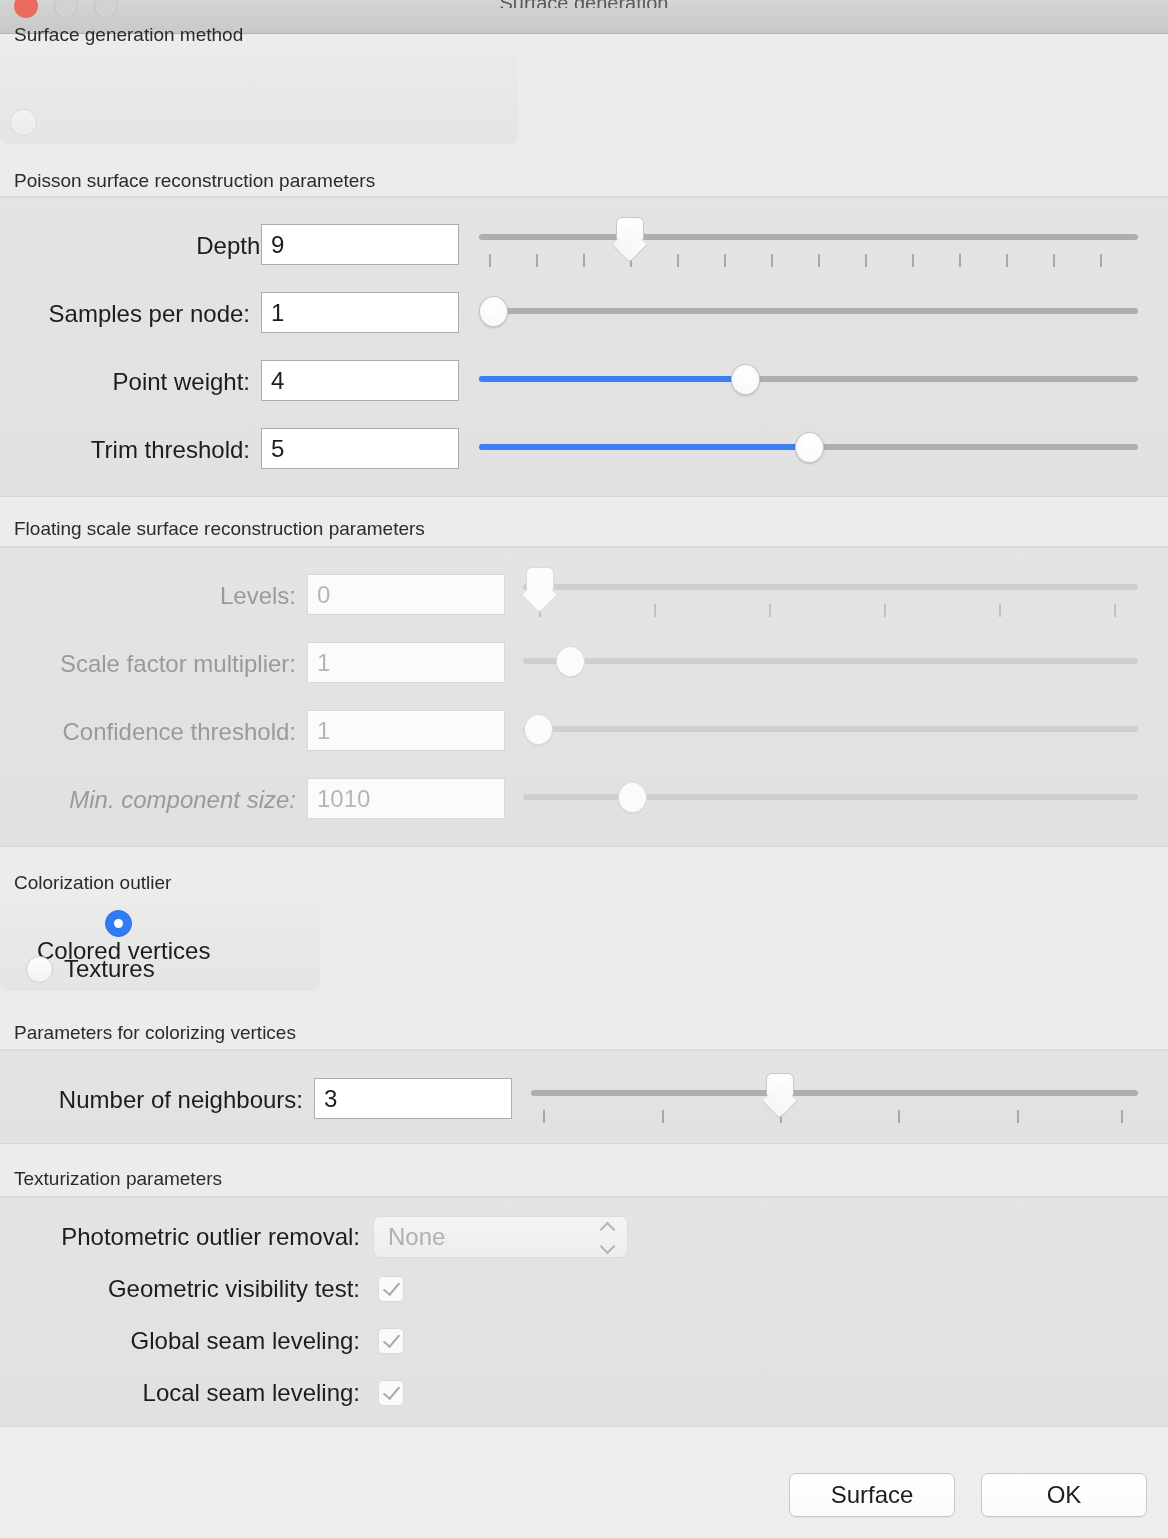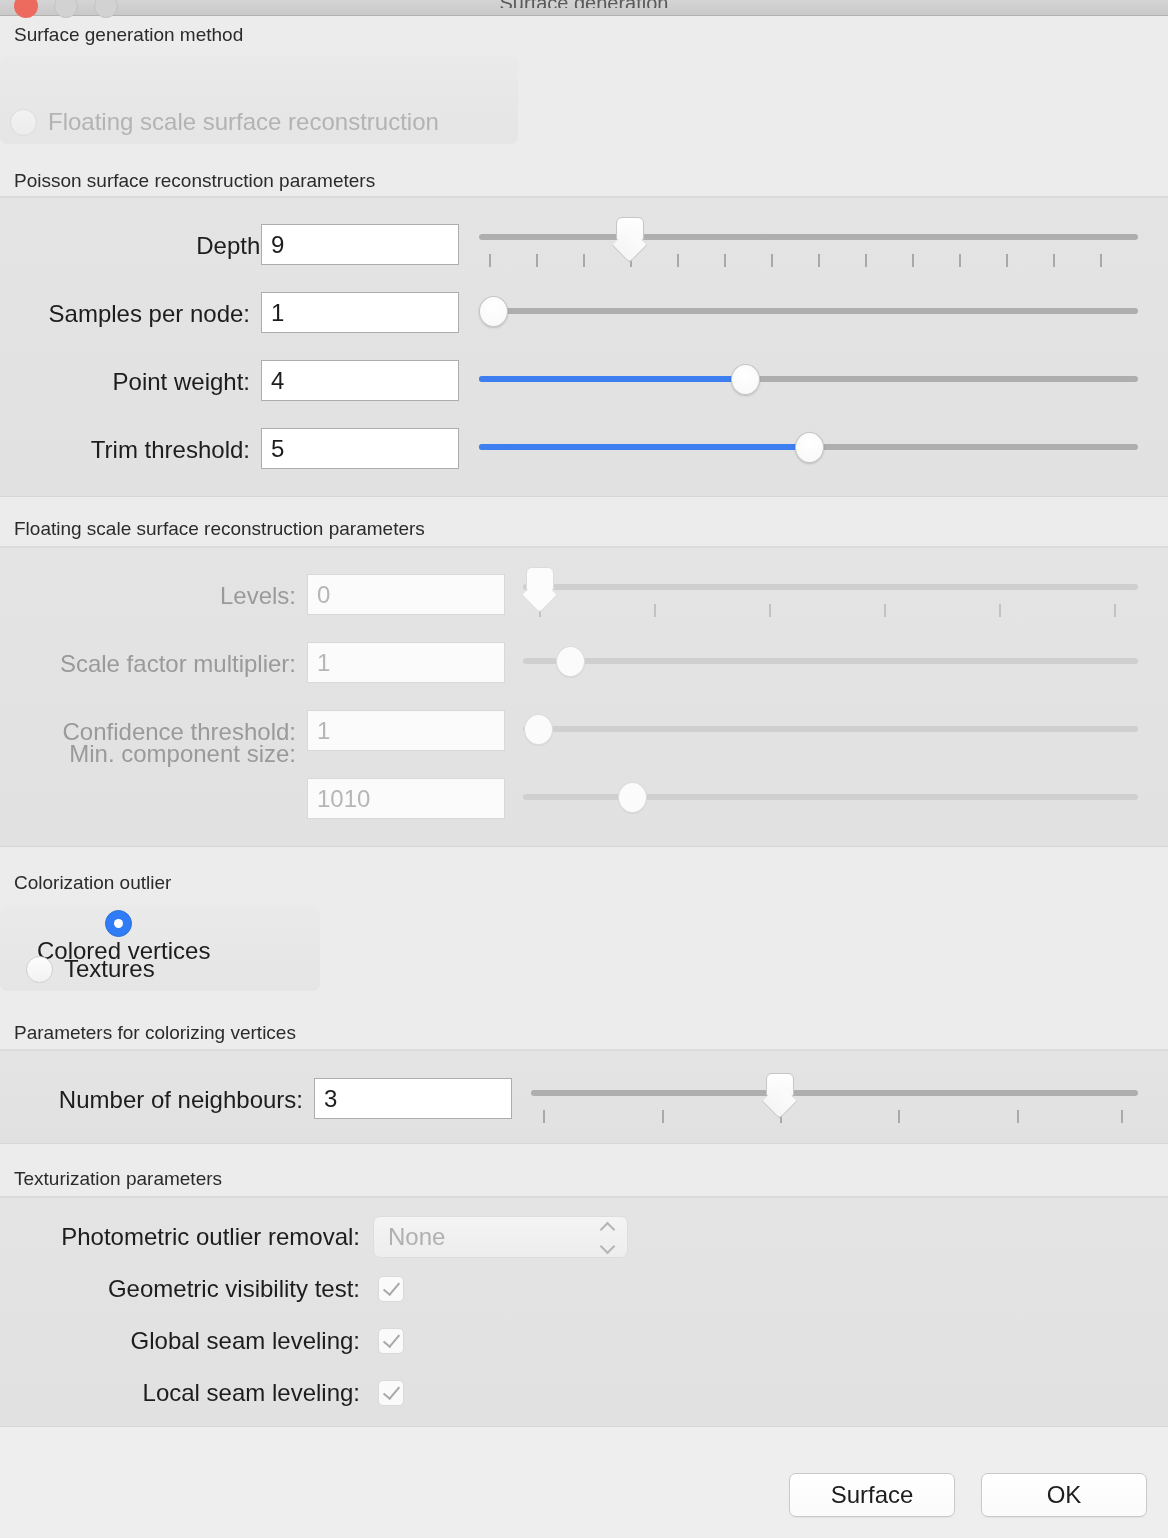--- a/index.html
+++ b/index.html
@@ -15,21 +15,21 @@
     overflow: hidden;
     position: relative;
     -webkit-font-smoothing: antialiased;
   }
 
   
   .titlebar {
     position: absolute;
     left: 0; top: 0;
     width: 1168px;
-    height: 16px;
+    height: 34px;
     background: linear-gradient(to bottom, #d4d4d4, #c9c9c9);
     border-bottom: 1px solid #b2b2b2;
     box-sizing: border-box;
   }
   .traffic {
     position: absolute;
     top: -6px;
     width: 24px; height: 24px;
     border-radius: 50%;
   }
@@ -314,21 +314,20 @@
   <div class="traffic min"></div>
   <div class="traffic max"></div>
   <div class="win-title">Surface generation</div>
 </div>
 
 <div class="sec-label" style="top:24px;">Surface generation method</div>
 
 <div class="radio-box" style="left:0px; top:56px; width:518px; height:88px;">
   <div class="radio-row" style="left:10px; top:48px;">
     <span class="radio off dim"></span>
-    <span class="radio-label dim">Floating scale surface reconstruction</span>
   </div>
 </div>
 
 <div class="sec-label" style="top:170px;">Poisson surface reconstruction parameters</div>
 <div class="hline" style="top:196px;"></div>
 <div class="group-panel" style="top:197px; height:300px;"></div>
 
 <div class="frow-label" style="left:0px; width:250px; top:232px;padding-left:17px;">Depth:</div>
 <div class="textfield" style="left:261px; top:224px; width:198px;">9</div>
 <div class="slider" style="left:479px; top:234px; width:659px;">
@@ -403,21 +402,21 @@
   <div class="knob-round dim" style="left:33px;"></div>
 </div>
 
 <div class="frow-label dim" style="left:0px; width:296px; top:718px;">Confidence threshold:</div>
 <div class="textfield dim" style="left:307px; top:710px; width:198px;">1</div>
 <div class="slider" style="left:523px; top:726px; width:615px;">
   <div class="track dim" style="left:0; width:615px;"></div>
   <div class="knob-round dim" style="left:1px;"></div>
 </div>
 
-<div class="frow-label dim" style="left:0px; width:296px; top:740px;">Min. component size:</div>
+<div class="frow-label dim" style="left:0px; width:296px; top:786px;font-style:italic;">Min. component size:</div>
 <div class="textfield dim" style="left:307px; top:778px; width:198px;">1010</div>
 <div class="slider" style="left:523px; top:794px; width:615px;">
   <div class="track dim" style="left:0; width:615px;"></div>
   <div class="knob-round dim" style="left:95px;"></div>
 </div>
 
 <div class="sec-label" style="top:872px;">Colorization outlier</div>
 
 <div class="radio-box" style="left:0px; top:905px; width:320px; height:86px;">
   <div class="radio-row" style="left:26px; top:5px;flex-direction:column;">

